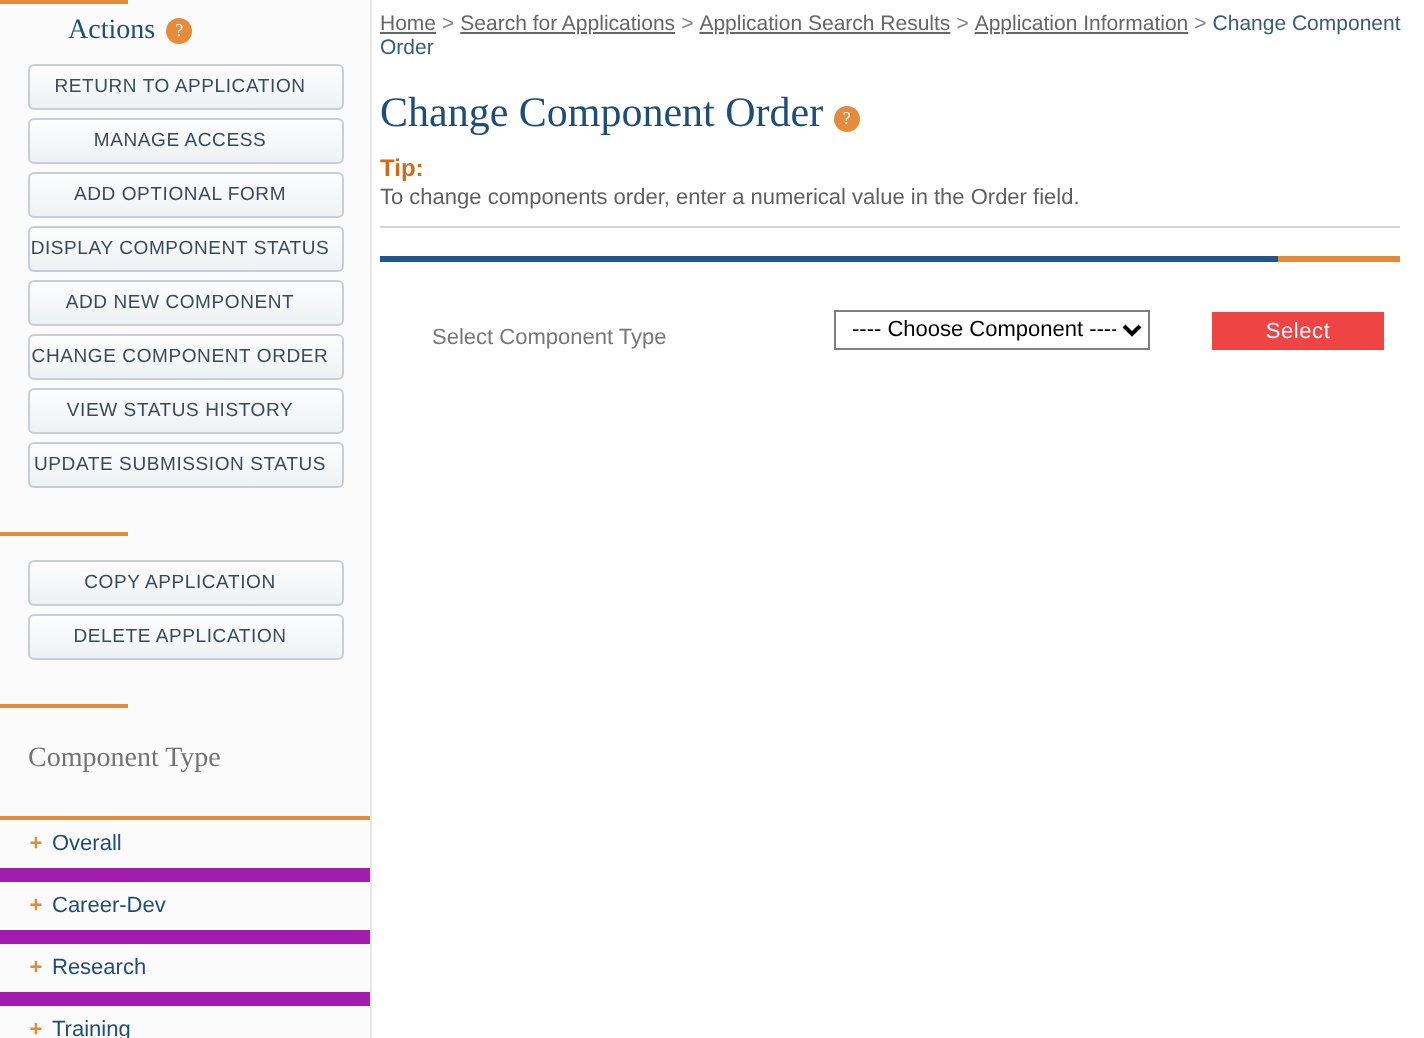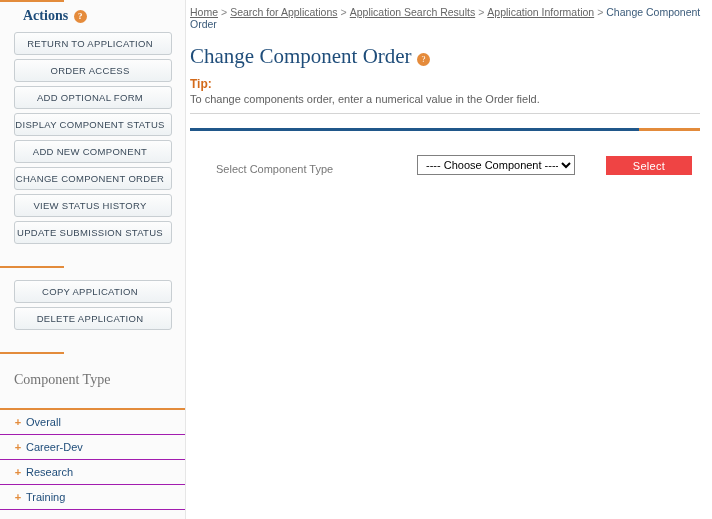--- a/index.html
+++ b/index.html
@@ -24,25 +24,24 @@
     flex: 0 0 186px;
     background: #fbfbfb;
     border-right: 1px solid #e6e6e6;
     box-sizing: border-box;
     display: flex;
     flex-direction: column;
     padding-bottom: 2px;
   }
 
   .section-header {
-    padding: 6px 0 6px 23px;
+    padding: 6px 0 6px 34px;
     font-family: Georgia, 'Times New Roman', serif;
     font-size: 14px;
     color: #1f4d7a;
-    font-weight: bold;
   }
   .actions-spacer {
     height: 44px;
   }
   .orange-line {
     height: 0;
     border-top: 2px solid #e38b3b;
     margin: 0 0 0 0;
   }
   .orange-line.short {
@@ -96,21 +95,21 @@
 
   .comp-type-header {
     padding: 8px 0 20px 14px;
     font-family: Georgia, 'Times New Roman', serif;
     font-size: 14px;
     color: #737373;
     border-bottom: 2px solid #e38b3b;
   }
 
   .comp-item {
-    border-bottom: 1px solid #a21caf;
+    border-bottom: 7px solid #a21caf;
     padding: 6px 0 6px 10px;
     color: #1f4d7a;
     font-size: 11px;
     cursor: pointer;
   }
   .comp-item .plus {
     color: #e38b3b;
     font-weight: bold;
     display: inline-block;
     width: 16px;
@@ -221,21 +220,21 @@
   <aside class="sidebar">
     <div class="actions-spacer"></div>
     <div class="orange-line short"></div>
     <div class="section-header">
       <span>Actions</span>
       <span class="help-icon">?</span>
     </div>
 
     <div class="button-list">
       <div class="side-button">RETURN TO APPLICATION</div>
-      <div class="side-button">ORDER ACCESS</div>
+      <div class="side-button">MANAGE ACCESS</div>
       <div class="side-button">ADD OPTIONAL FORM</div>
       <div class="side-button">DISPLAY COMPONENT STATUS</div>
       <div class="side-button">ADD NEW COMPONENT</div>
       <div class="side-button">CHANGE COMPONENT ORDER</div>
       <div class="side-button">VIEW STATUS HISTORY</div>
       <div class="side-button">UPDATE SUBMISSION STATUS</div>
     </div>
 
     <div class="divider-block">
       <div class="orange-line short"></div>

